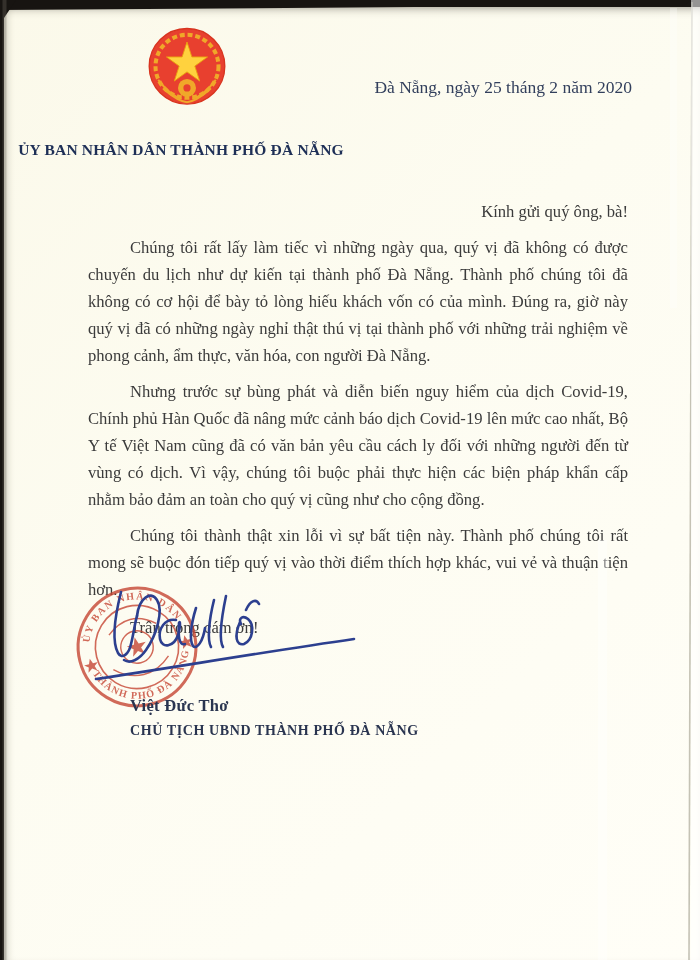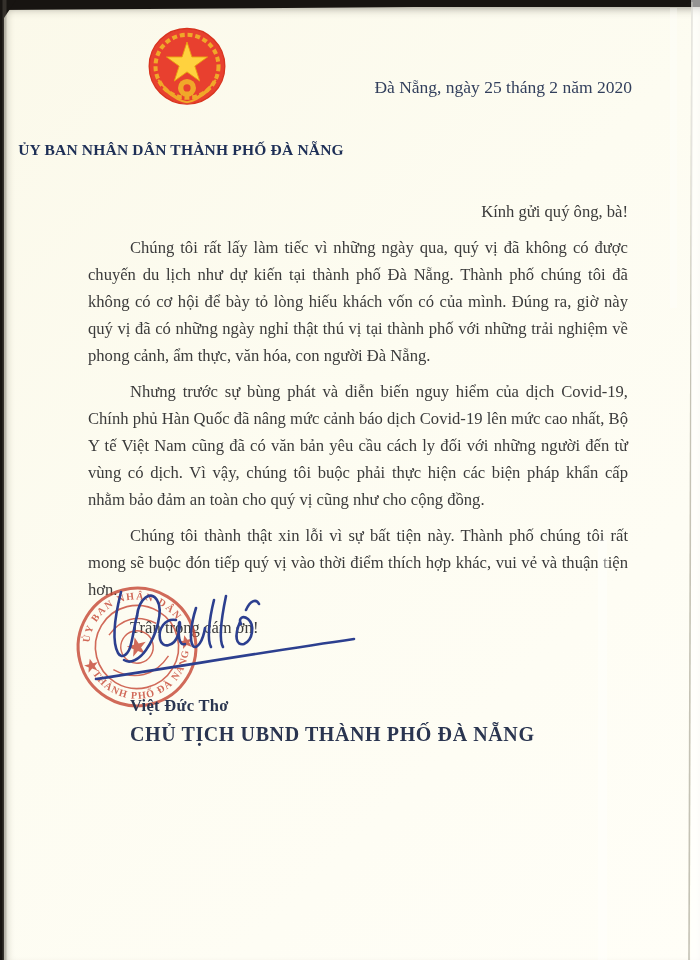--- a/index.html
+++ b/index.html
@@ -39,21 +39,21 @@
   .closing{margin-top:11px !important;text-align:left;}
   
   .stamp{position:absolute;left:66px;top:576px;width:142px;height:142px;opacity:.92;filter:blur(.2px);}
   .signature{position:absolute;left:84px;top:580px;width:284px;height:112px;}
   .signer-name{
     position:absolute;left:130px;top:696px;
     font-weight:bold;font-size:16.5px;color:#2a3550;letter-spacing:.3px;
   }
   .signer-title{
     position:absolute;left:130px;top:723px;
-    font-weight:bold;font-size:20px;color:#2a3550;letter-spacing:.6px;
+    font-weight:bold;font-size:14px;color:#2a3550;letter-spacing:.6px;
   }
 </style>
 </head>
 <body>
 
 <div class="page">
   <div class="paper"></div>
 
   <svg class="emblem" viewBox="0 0 100 100">
     <circle cx="50" cy="47" r="42" fill="#e8402f"></circle>

